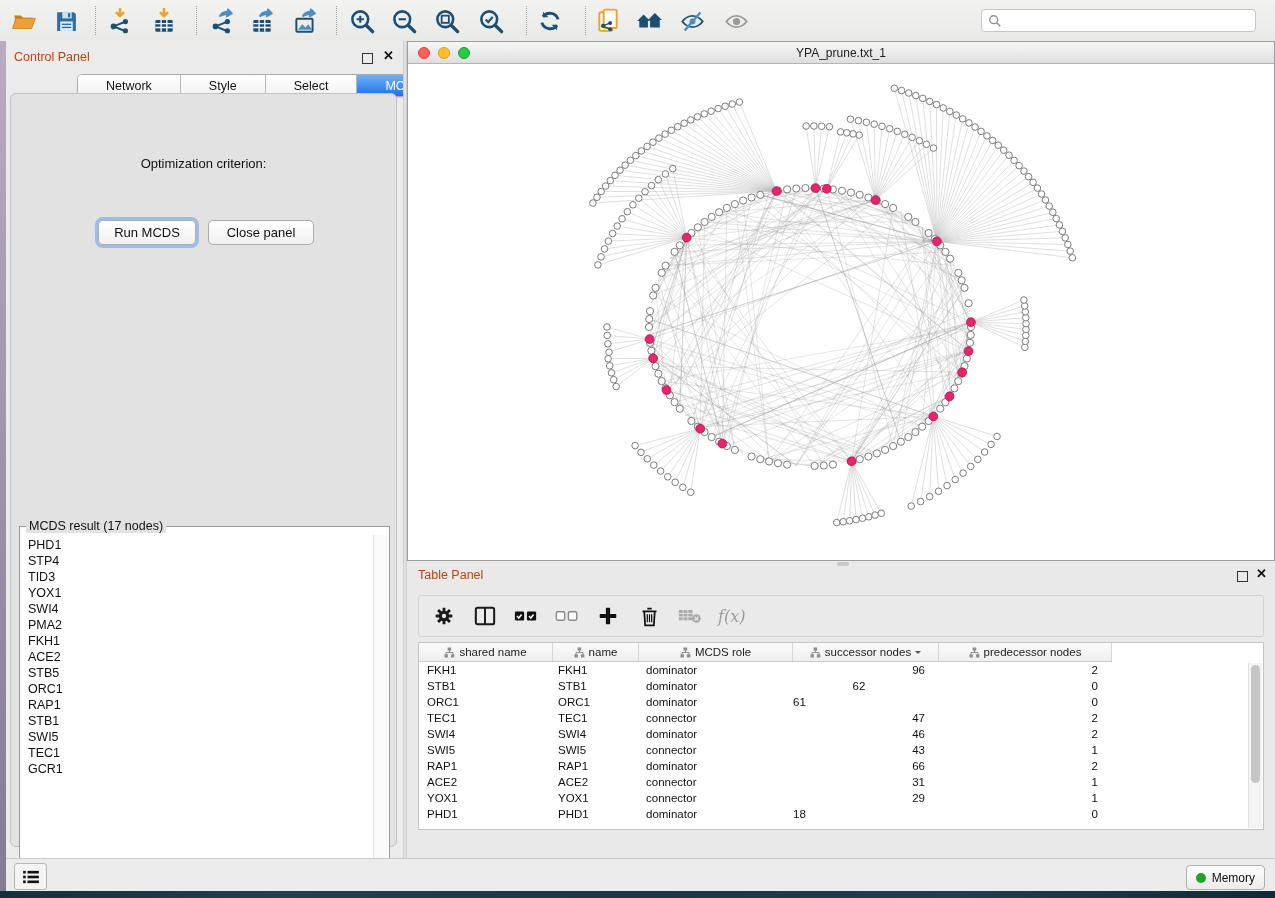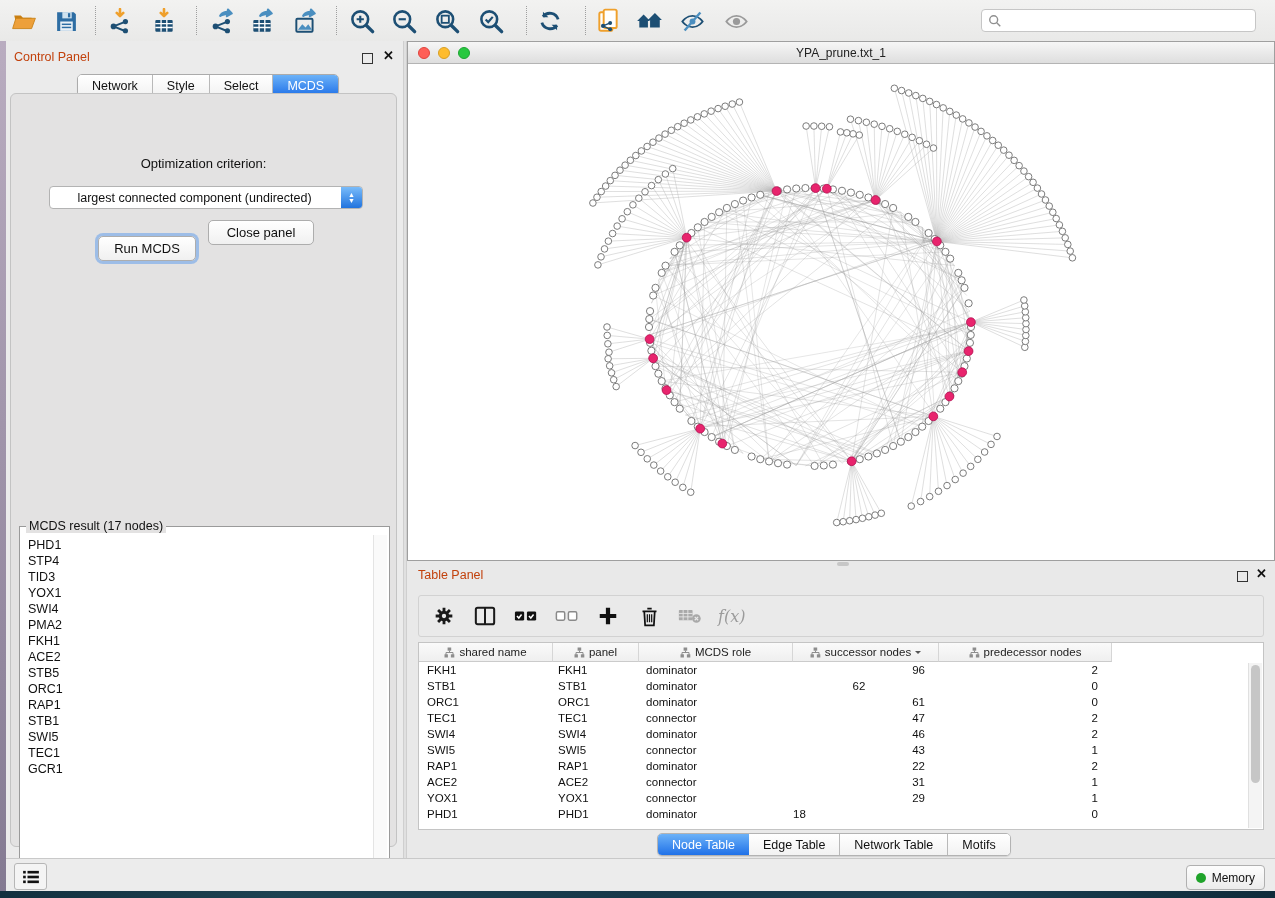--- a/index.html
+++ b/index.html
@@ -22,37 +22,37 @@
   #desktop-bottom{position:absolute;left:0;top:891px;width:1275px;height:7px;
     background:linear-gradient(90deg,#13303f,#1d4252 22%,#16384a 50%,#1b4053 75%,#0f2b3a);}
   
   #control-panel{position:absolute;left:6px;top:41px;width:397px;height:817px;background:#ebebeb;}
   .panel-title{position:absolute;left:8px;top:9px;font-size:12.5px;color:#c2410c;}
   .win-float{position:absolute;top:12px;width:9px;height:9px;border:1.6px solid #333;background:transparent;}
   .win-close{position:absolute;top:7px;font-size:13px;font-weight:bold;color:#111;line-height:16px;}
   #cp-tabs{position:absolute;left:71px;top:33px;height:21px;display:flex;
     border:1px solid #ababab;border-radius:5px;overflow:hidden;background:#fff;
     box-shadow:0 1px 1px rgba(0,0,0,.12);}
-  .seg{padding:0 14px;font-size:12.5px;display:flex;align-items:center;color:#111;
+  .seg{padding:0 28px;font-size:12.5px;display:flex;align-items:center;color:#111;
     border-right:1px solid #b9b9b9;background:linear-gradient(#ffffff,#f2f2f2);}
   .seg:last-child{border-right:none;}
   .seg.active{background:linear-gradient(#6cb2f8,#2071e8);color:#fff;border-right:none;}
   #cp-box{position:absolute;left:4px;top:52px;width:387px;height:754px;background:#e3e2e2;
     border:1px solid #c3c3c3;border-radius:6px;box-sizing:border-box;}
   #opt-label{position:absolute;left:0;top:62px;width:100%;text-align:center;font-size:13px;color:#111;}
   #opt-select{position:absolute;left:38px;top:92px;width:314px;height:23px;background:#fff;
     border:1px solid #b3b3b3;border-radius:4px;box-sizing:border-box;display:flex;align-items:center;}
   #opt-select .val{flex:1;text-align:center;font-size:12.5px;color:#111;padding-right:2px;}
   #opt-select .stepper{width:21px;height:100%;border-radius:0 3px 3px 0;
     background:linear-gradient(#79bcfa,#2173de);display:flex;flex-direction:column;
     align-items:center;justify-content:center;color:#fff;font-size:7px;line-height:6px;}
   .aqua-btn{position:absolute;top:126px;height:25px;border:1px solid #adadad;border-radius:5px;
     background:linear-gradient(#ffffff,#f0f0f0);font-size:13px;color:#111;
     font-family:"Liberation Sans",sans-serif;display:flex;align-items:center;justify-content:center;}
-  #run-btn{left:87px;width:98px;box-shadow:0 0 0 3px rgba(110,165,235,.6);margin-top:16px;}
+  #run-btn{left:87px;width:98px;box-shadow:0 0 0 3px rgba(110,165,235,.6);}
   #close-btn{left:197px;width:106px;}
   #mcds-result{position:absolute;left:8px;top:425px;width:371px;height:372px;margin:0;
     background:#fff;border:1px solid #9a9a9a;padding:0;box-sizing:border-box;}
   #mcds-result legend{font-size:12.5px;color:#111;margin-left:6px;padding:0 3px;background:#e3e2e2;}
   #mcds-list{position:absolute;left:2px;top:2px;right:16px;bottom:2px;overflow:hidden;
     font-size:12.5px;line-height:16px;color:#111;padding:2px 0 0 6px;}
   #mcds-scroll{position:absolute;top:2px;right:2px;bottom:2px;width:13px;background:#fafafa;
     border-left:1px solid #e4e4e4;}
   
   #v-splitter{position:absolute;left:403px;top:41px;width:4px;height:817px;background:#e0e0e0;
@@ -252,27 +252,20 @@
     <div class="win-float" style="left:356px"></div>
     <div class="win-close" style="left:377px">✕</div>
     <div id="cp-tabs">
         <div class="seg">Network</div>
         <div class="seg">Style</div>
         <div class="seg">Select</div>
         <div class="seg active">MCDS</div>
       </div>
     <div id="cp-box">
       <div id="opt-label">Optimization criterion:</div>
-      <div id="opt-select">
-        <span class="val">largest connected component (undirected)</span>
-        <span class="stepper">
-            <span>▲</span>
-            <span>▼</span>
-          </span>
-      </div>
       <button id="run-btn" class="aqua-btn">Run MCDS</button>
       <button id="close-btn" class="aqua-btn">Close panel</button>
       <fieldset id="mcds-result">
         <legend>MCDS result (17 nodes)</legend>
         <div id="mcds-list">
             <div>PHD1</div>
             <div>STP4</div>
             <div>TID3</div>
             <div>YOX1</div>
             <div>SWI4</div>
@@ -1011,21 +1004,21 @@
             <svg width="11" height="11" viewBox="0 0 11 11">
   <g fill="none" stroke="#8d8d8d" stroke-width="1">
                 <path d="M5.5 3.5v2M2 8.5V5.5h7v3"></path>
               </g>
   <g fill="#8d8d8d">
                 <rect x="3.6" y="0.5" width="3.6" height="3.2"></rect>
                 <rect x="0.5" y="7.3" width="3.4" height="3.2"></rect>
                 <rect x="6.9" y="7.3" width="3.4" height="3.2"></rect>
               </g>
             </svg>
-            <span>panel</span>
+            <span>name</span>
           </div>
           <div class="th" style="width:154px">
             <svg width="11" height="11" viewBox="0 0 11 11">
   <g fill="none" stroke="#8d8d8d" stroke-width="1">
                 <path d="M5.5 3.5v2M2 8.5V5.5h7v3"></path>
               </g>
   <g fill="#8d8d8d">
                 <rect x="3.6" y="0.5" width="3.6" height="3.2"></rect>
                 <rect x="0.5" y="7.3" width="3.4" height="3.2"></rect>
                 <rect x="6.9" y="7.3" width="3.4" height="3.2"></rect>
@@ -1073,21 +1066,21 @@
     <div class="td" style="width:134px;padding-left:8px">STB1</div>
     <div class="td" style="width:86px;padding-left:5px">STB1</div>
     <div class="td" style="width:154px;padding-left:7px">dominator</div>
     <div class="td" style="width:146px;padding-right:14px;text-align:center">62</div>
     <div class="td" style="width:173px;padding-right:14px;text-align:right">0</div>
   </div>
   <div class="tr">
     <div class="td" style="width:134px;padding-left:8px">ORC1</div>
     <div class="td" style="width:86px;padding-left:5px">ORC1</div>
     <div class="td" style="width:154px;padding-left:7px">dominator</div>
-    <div class="td" style="width:146px;padding-right:14px;text-align:right">61</div>
+    <div class="td" style="width:146px;padding-right:14px;text-align:left">61</div>
     <div class="td" style="width:173px;padding-right:14px;text-align:right">0</div>
   </div>
   <div class="tr">
     <div class="td" style="width:134px;padding-left:8px">TEC1</div>
     <div class="td" style="width:86px;padding-left:5px">TEC1</div>
     <div class="td" style="width:154px;padding-left:7px">connector</div>
     <div class="td" style="width:146px;padding-right:14px;text-align:right">47</div>
     <div class="td" style="width:173px;padding-right:14px;text-align:right">2</div>
   </div>
   <div class="tr">
@@ -1101,21 +1094,21 @@
     <div class="td" style="width:134px;padding-left:8px">SWI5</div>
     <div class="td" style="width:86px;padding-left:5px">SWI5</div>
     <div class="td" style="width:154px;padding-left:7px">connector</div>
     <div class="td" style="width:146px;padding-right:14px;text-align:right">43</div>
     <div class="td" style="width:173px;padding-right:14px;text-align:right">1</div>
   </div>
   <div class="tr">
     <div class="td" style="width:134px;padding-left:8px">RAP1</div>
     <div class="td" style="width:86px;padding-left:5px">RAP1</div>
     <div class="td" style="width:154px;padding-left:7px">dominator</div>
-    <div class="td" style="width:146px;padding-right:14px;text-align:right">22</div>
+    <div class="td" style="width:146px;padding-right:14px;text-align:right">66</div>
     <div class="td" style="width:173px;padding-right:14px;text-align:right">2</div>
   </div>
   <div class="tr">
     <div class="td" style="width:134px;padding-left:8px">ACE2</div>
     <div class="td" style="width:86px;padding-left:5px">ACE2</div>
     <div class="td" style="width:154px;padding-left:7px">connector</div>
     <div class="td" style="width:146px;padding-right:14px;text-align:right">31</div>
     <div class="td" style="width:173px;padding-right:14px;text-align:right">1</div>
   </div>
   <div class="tr">
@@ -1131,26 +1124,20 @@
     <div class="td" style="width:154px;padding-left:7px">dominator</div>
     <div class="td" style="width:146px;padding-right:14px;">18</div>
     <div class="td" style="width:173px;padding-right:14px;text-align:right">0</div>
   </div>
         </div>
       <div id="tp-scroll">
           <div id="tp-thumb"></div>
         </div>
     </div>
 
-    <div id="tp-tabs">
-        <div class="seg active">Node Table</div>
-        <div class="seg">Edge Table</div>
-        <div class="seg">Network Table</div>
-        <div class="seg">Motifs</div>
-      </div>
   </div>
 
   <div id="status-bar">
     <div id="list-btn">
       <svg width="16" height="14" viewBox="0 0 18 16">
         <g fill="#111">
             <rect x="0" y="1" width="3" height="3"></rect>
             <rect x="0" y="6.5" width="3" height="3"></rect>
             <rect x="0" y="12" width="3" height="3"></rect>
         <rect x="5" y="1" width="13" height="3"></rect>

